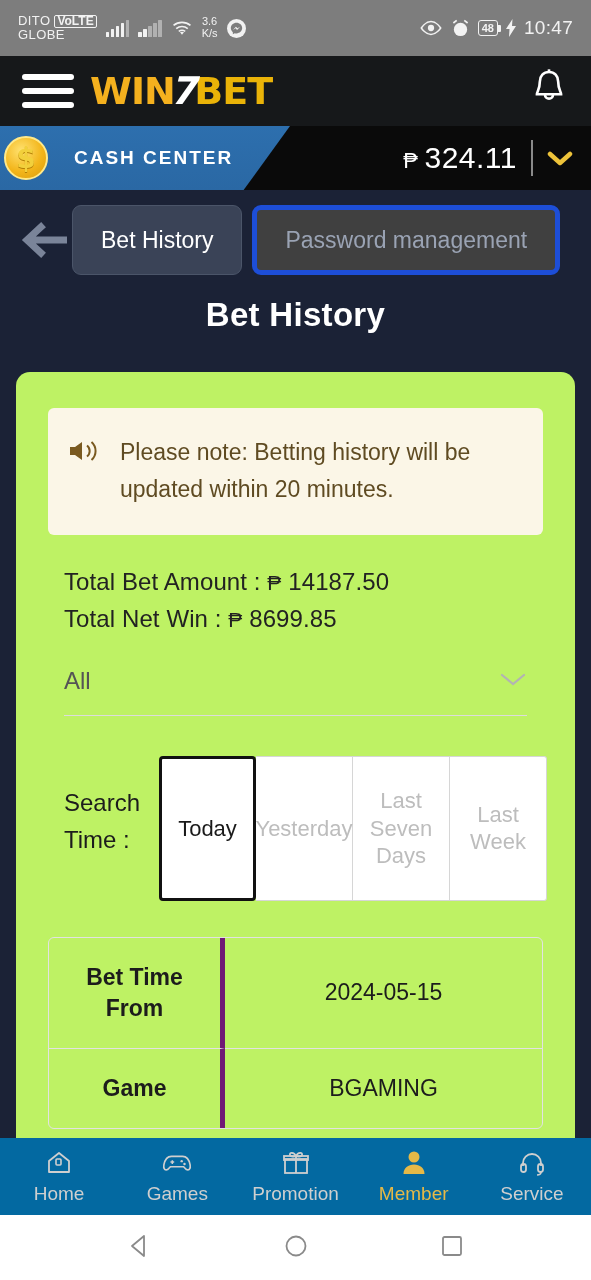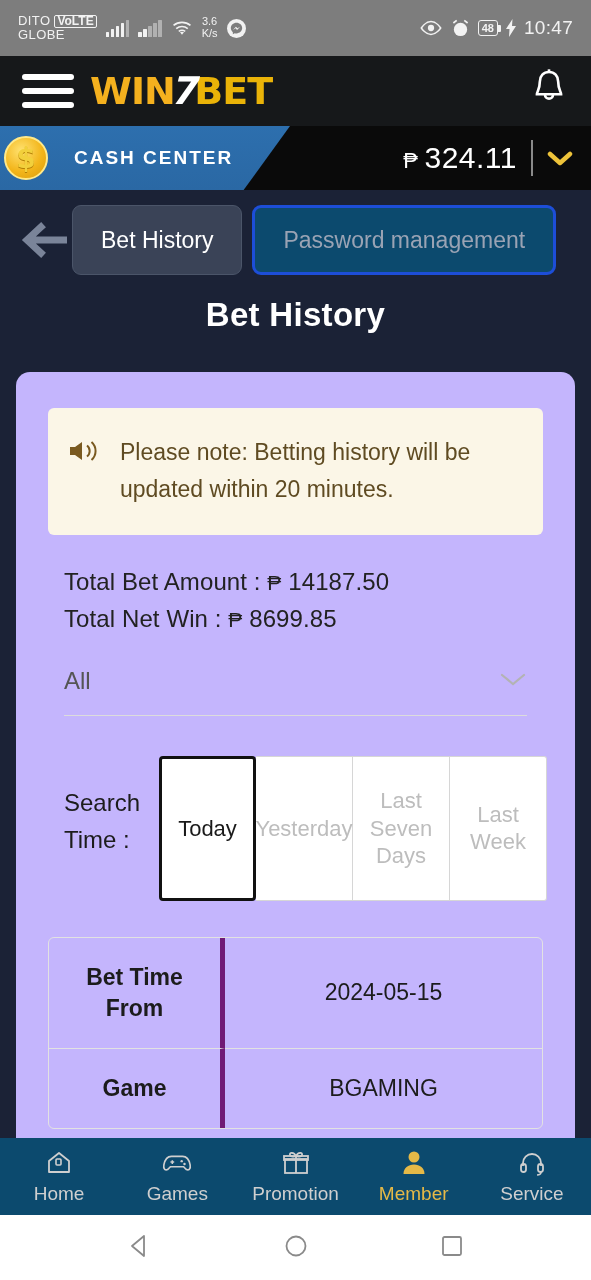--- a/index.html
+++ b/index.html
@@ -103,26 +103,26 @@
     position: absolute; top: 190px; left: 0; width: 591px; height: 100px;
     display: flex; align-items: center; padding-left: 14px; overflow: hidden;
   }
   .backarrow { width: 58px; flex: 0 0 58px; display:flex; align-items:center; justify-content:center; cursor:pointer; }
   .tab {
     flex: 0 0 auto; height: 70px; border-radius: 9px; display: flex;
     align-items: center; justify-content: center; padding: 0 28px;
     font-size: 23px; cursor: pointer; margin-right: 10px;
   }
   .tab.active { background: #3a4357; color: #fff; border: 1px solid #4b5569; }
-  .tab.inactive { background: #0c4a6e; color: #9aa3b4; border: 3px solid #1d4ed8; }
+  .tab.inactive { background: #404040; color: #9aa3b4; border: 5px solid #1d4ed8; }
 
   
   .card {
     position: absolute; left: 16px; top: 372px; width: 559px; height: 790px;
-    background: #c4b5fd; border-radius: 14px 14px 0 0; overflow: hidden;
+    background: #bef264; border-radius: 14px 14px 0 0; overflow: hidden;
   }
   .page-title {
     position: absolute; top: 296px; left: 0; width: 591px; text-align: center;
     color: #fff; font-size: 33px; font-weight: 600; letter-spacing: .3px;
   }
 
   .notice {
     margin: 36px 32px 0 32px; background: #fbf6e7; border-radius: 6px;
     display: flex; gap: 22px; padding: 26px 22px 26px 20px;
   }
@@ -158,21 +158,21 @@
     margin: 36px 32px 0 32px; border: 1px solid #e2e2e2; border-radius: 6px;
     border-collapse: separate; border-spacing: 0; width: calc(100% - 64px);
   }
   .bettable td { padding: 24px 10px; font-size: 23px; text-align: center; color: #1c1c1c; }
   .bettable td.k { width: 176px; font-weight: 700; border-right: 5px solid #701a75; line-height: 1.35; }
   .bettable tr + tr td { border-top: 1px solid #e2e2e2; }
 
   
   .appnav {
     position: absolute; left: 0; bottom: 65px; width: 591px; height: 77px;
-    background: #0c4a6e; display: flex; align-items: center;
+    background: #0369a1; display: flex; align-items: center;
   }
   .navitem {
     flex: 1; display: flex; flex-direction: column; align-items: center; gap: 6px;
     color: #cfcfcf; font-size: 19px; cursor: pointer;
   }
   .navitem.active { color: #e5b947; }
 
   
   .softkeys {
     position: absolute; left: 0; bottom: 0; width: 591px; height: 65px;

